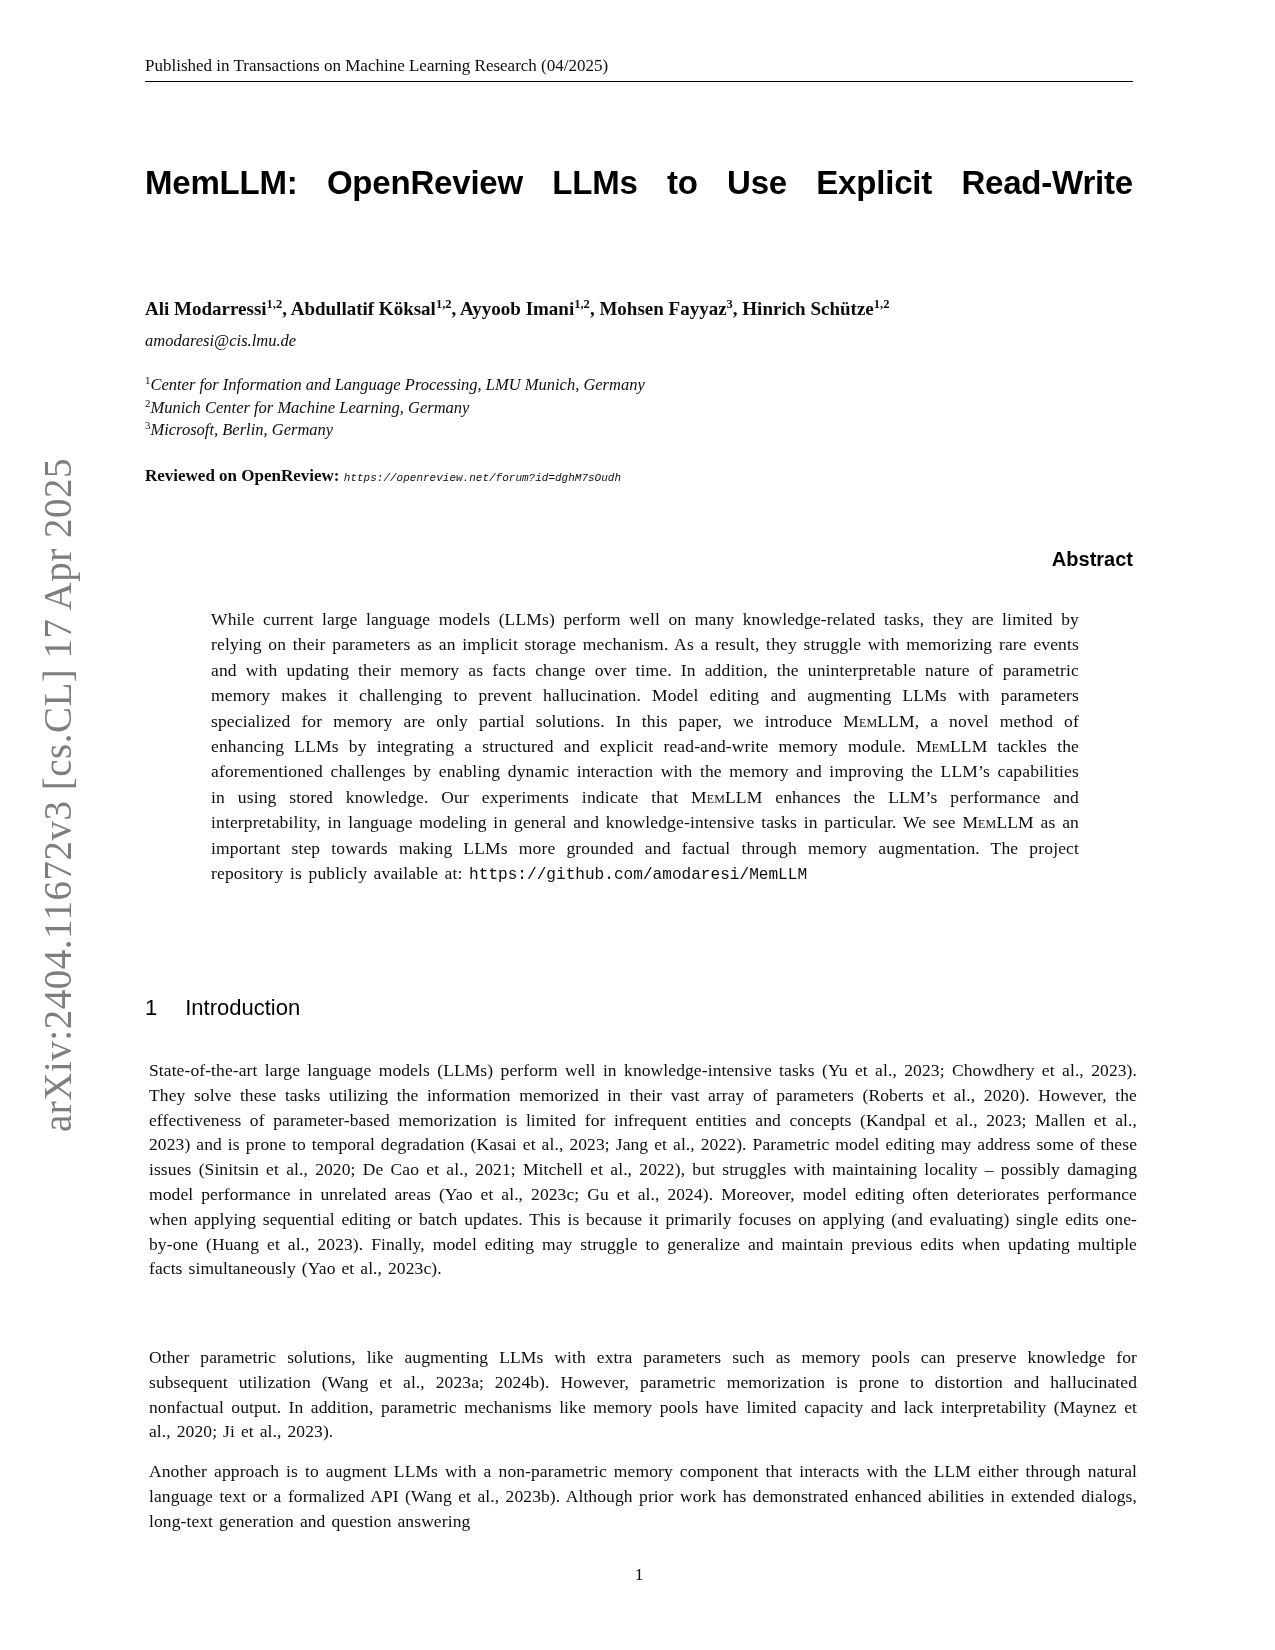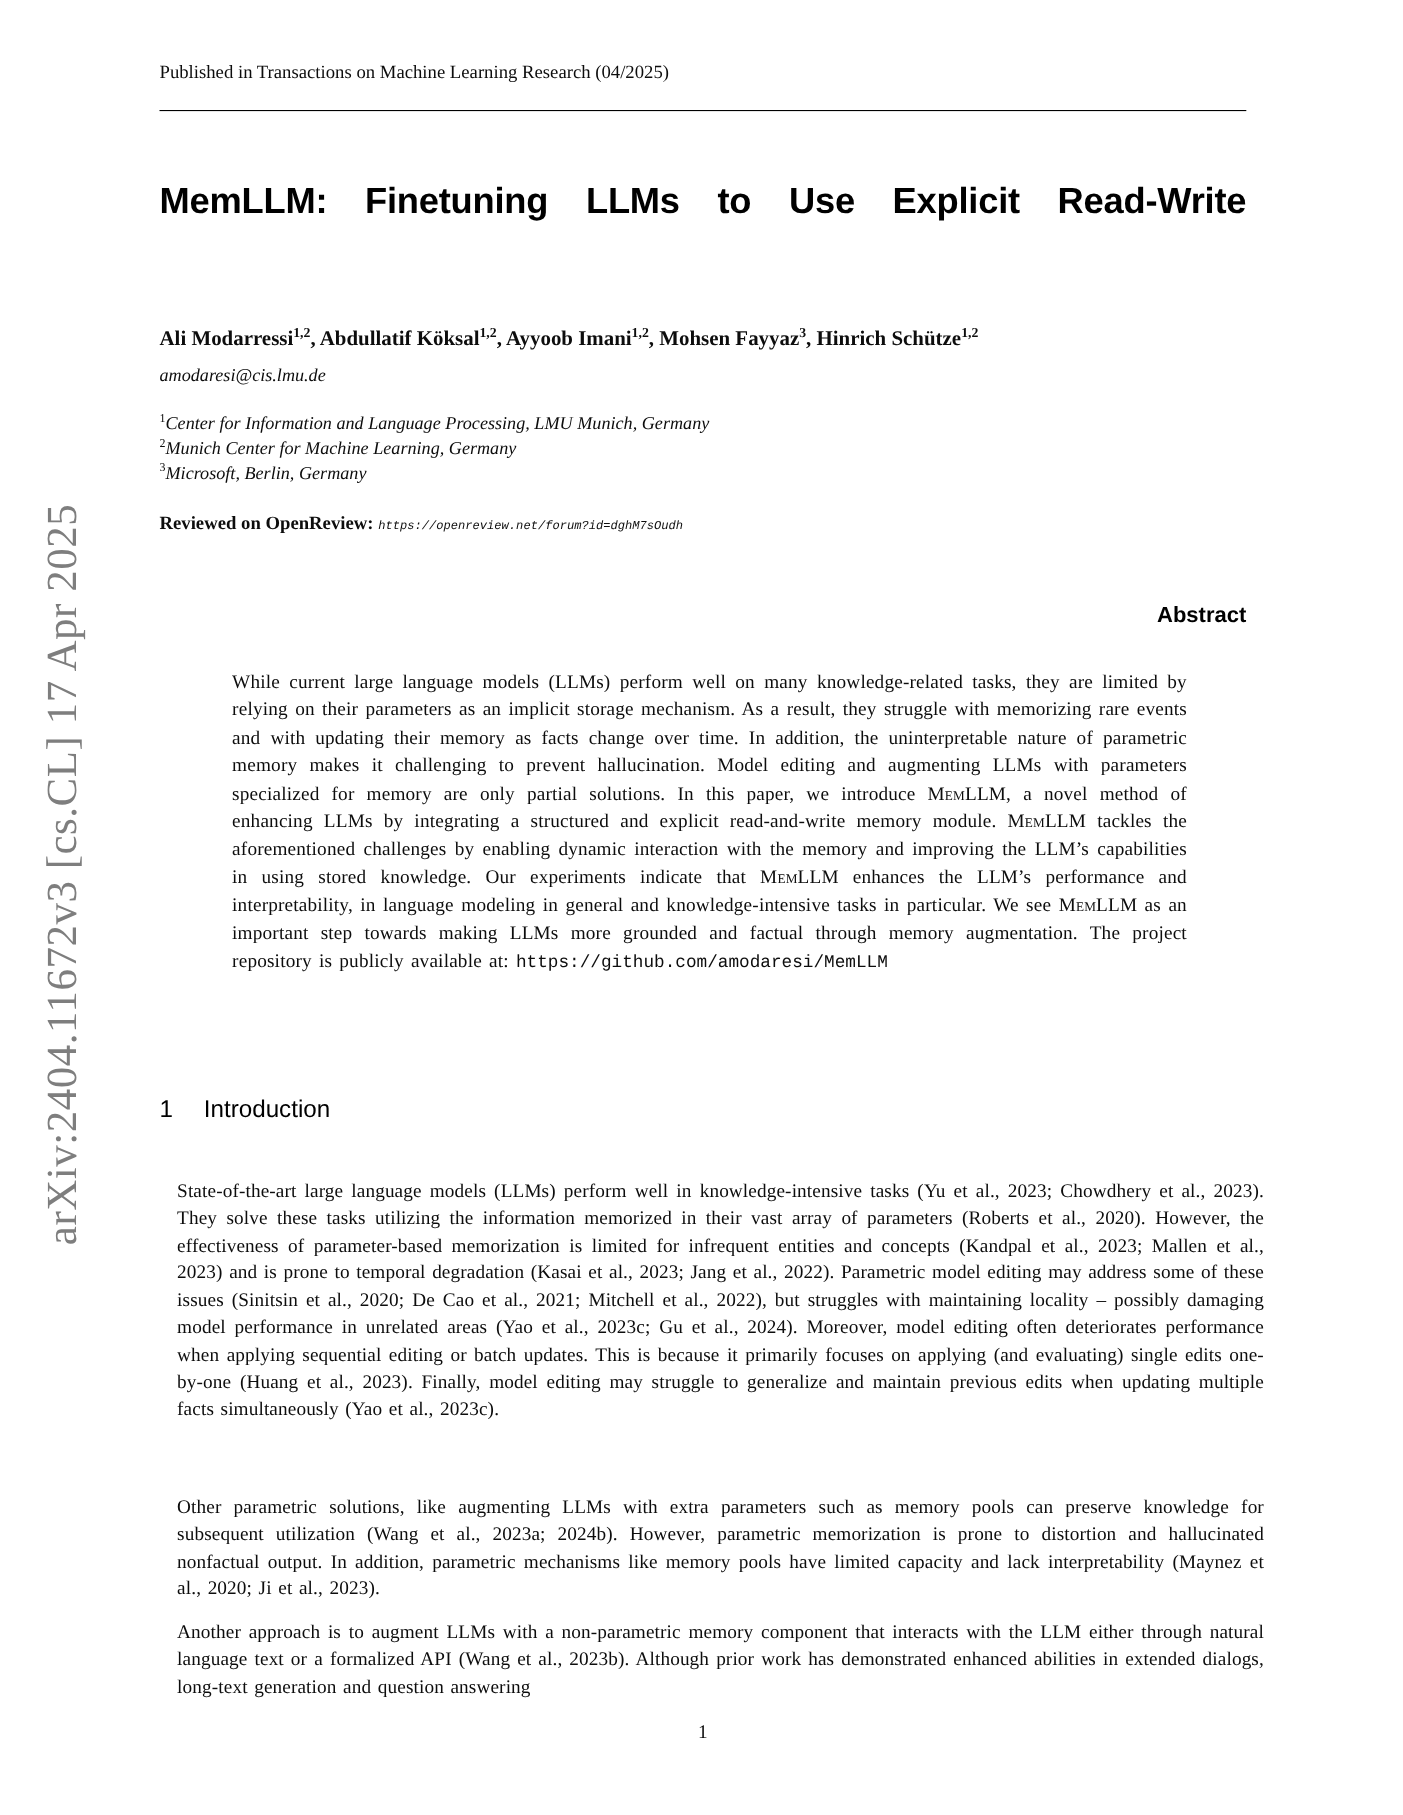--- a/index.html
+++ b/index.html
@@ -28,21 +28,21 @@
   }
 
   
   .header {
     position: absolute;
     top: 55px;
     left: 145px;
     width: 988px;
     font-size: 17px;
     line-height: 22px;
-    padding-bottom: 23px;
+    padding-bottom: 4px;
     border-bottom: 1.5px solid #000;
   }
 
   
   .title {
     position: absolute;
     top: 158px;
     left: 145px;
     width: 988px;
     margin: 0;
@@ -152,21 +152,21 @@
     font-size: 22px;
     color: #000;
   }
   .sec-num { margin-right: 28px; }
 
   
   .body-par {
     position: absolute;
     left: 145px;
     width: 988px;
-    margin: 16px;
+    margin: 4px;
     font-size: 17.5px;
     line-height: 24.8px;
     text-align: justify;
     letter-spacing: 0.1px;
     word-spacing: 1.5px;
   }
   .p1 { top: 1054px; }
   .p2 { top: 1341px; }
   .p3 { top: 1455px; }
 
@@ -185,21 +185,21 @@
 
 <div class="page">
 
   <div class="arxiv-watermark">arXiv:2404.11672v3  [cs.CL]  17 Apr 2025</div>
 
   <div class="header">
     <span>Published in Transactions on Machine Learning Research (04/2025)</span>
   </div>
 
   <h1 class="title">
-    <span class="title-line1">MemLLM: Finetuning LLMs to Use Explicit Read-Write</span>
+    <span class="title-line1">MemLLM: OpenReview LLMs to Use Explicit Read-Write</span>
   </h1>
 
   <div class="authors">
     <span class="author"><span>Ali Modarressi</span><sup>1,2</sup><span>, </span></span><span class="author"><span>Abdullatif Köksal</span><sup>1,2</sup><span>, </span></span><span class="author"><span>Ayyoob Imani</span><sup>1,2</sup><span>, </span></span><span class="author"><span>Mohsen Fayyaz</span><sup>3</sup><span>, </span></span><span class="author"><span>Hinrich Schütze</span><sup>1,2</sup><span></span></span>
   </div>
 
   <div class="email">amodaresi@cis.lmu.de</div>
 
   <div class="affiliations">
     <div class="affil"><sup>1</sup><span class="affil-text">Center for Information and Language Processing, LMU Munich, Germany</span></div>

